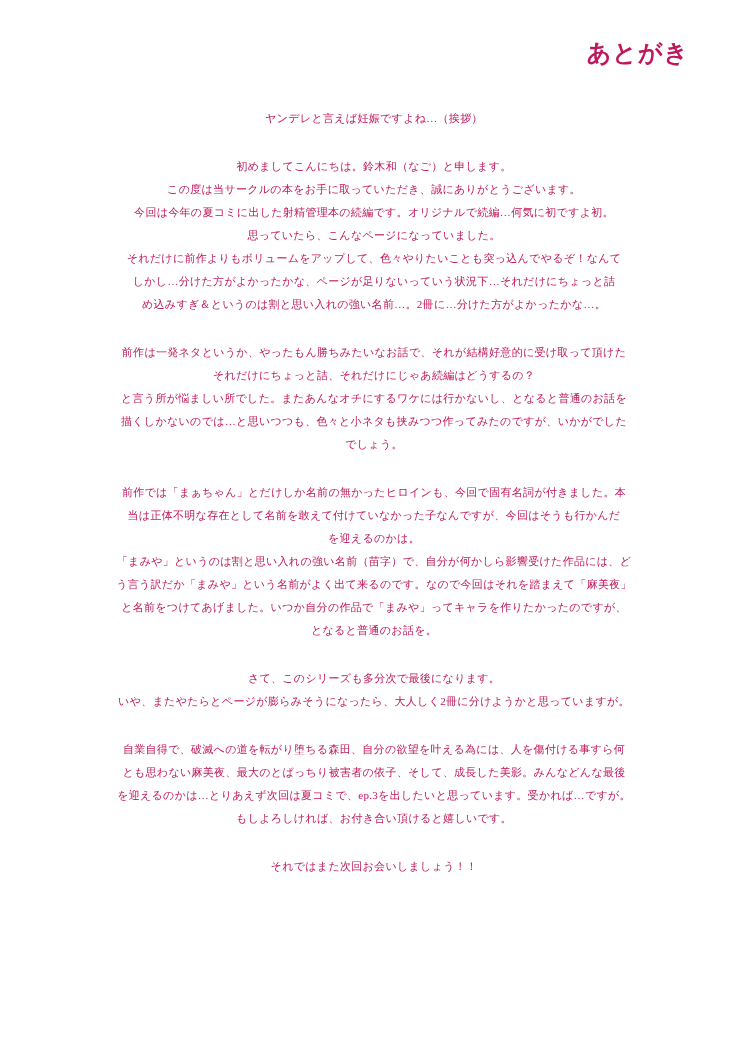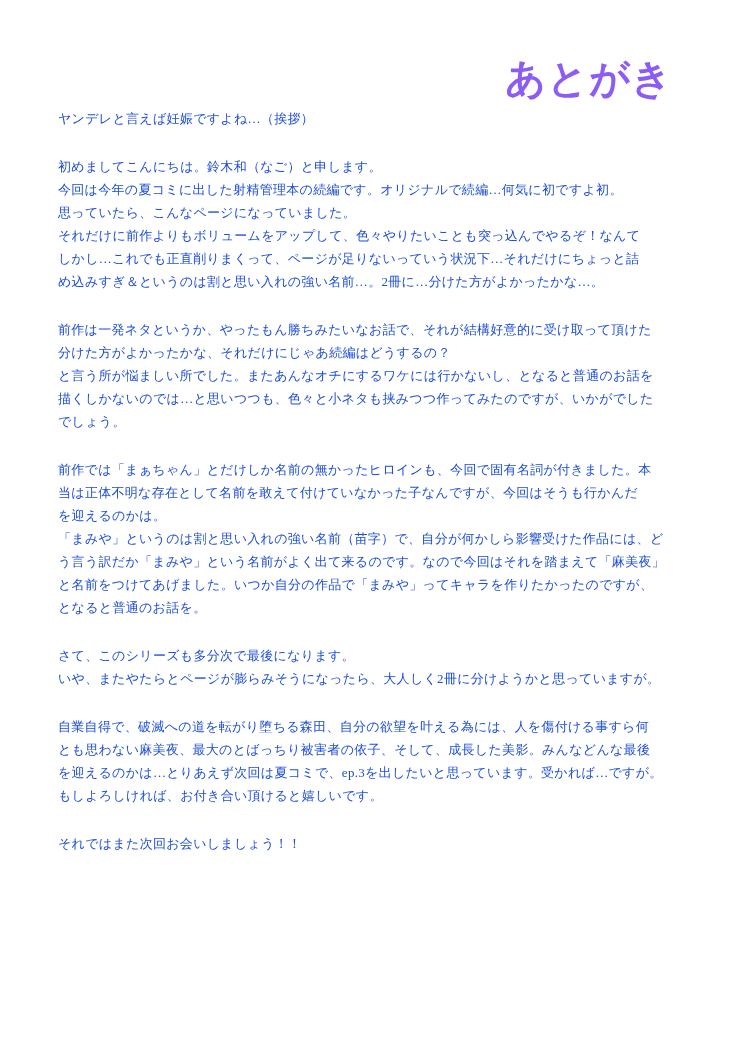--- a/index.html
+++ b/index.html
@@ -14,70 +14,72 @@
     background: #ffffff;
     overflow: hidden;
     box-sizing: border-box;
     font-family: "Liberation Serif", "DejaVu Serif", serif;
     color: #1c1c1c;
   }
   .title {
     position: absolute;
     top: 40px;
     right: 45px;
-    margin: 16px;
+    margin: 0;
     font-family: "Liberation Sans", "DejaVu Sans", sans-serif;
     font-weight: 800;
-    font-size: 40px;
+    font-size: 24px;
     letter-spacing: 1px;
-    color: #8b5cf6;
+    color: #be185d;
     line-height: 1.1;
   }
   .content {
     position: absolute;
     top: 107px;
     left: 58px;
     right: 44px;
   }
   .paragraph {
     margin: 0 0 25px 0;
     padding: 0;
   }
   .paragraph:last-child {
     margin-bottom: 0;
   }
   .line {
-    font-size: 13px;
+    font-size: 11px;
     line-height: 23px;
     height: 23px;
     letter-spacing: 0.3px;
     white-space: nowrap;
-    color: #1d4ed8;
+    color: #be185d;
+    text-align: center;
   }
 </style>
 </head>
 <body>
 
 <div class="page">
   <h1 class="title">あとがき</h1>
   <div class="content" id="afterword-content">
       <div class="paragraph">
         <div class="line">ヤンデレと言えば妊娠ですよね…（挨拶）</div>
       </div>
       <div class="paragraph">
         <div class="line">初めましてこんにちは。鈴木和（なご）と申します。</div>
+        <div class="line">この度は当サークルの本をお手に取っていただき、誠にありがとうございます。</div>
         <div class="line">今回は今年の夏コミに出した射精管理本の続編です。オリジナルで続編…何気に初ですよ初。</div>
         <div class="line">思っていたら、こんなページになっていました。</div>
         <div class="line">それだけに前作よりもボリュームをアップして、色々やりたいことも突っ込んでやるぞ！なんて</div>
-        <div class="line">しかし…これでも正直削りまくって、ページが足りないっていう状況下…それだけにちょっと詰</div>
+        <div class="line">しかし…分けた方がよかったかな、ページが足りないっていう状況下…それだけにちょっと詰</div>
         <div class="line">め込みすぎ＆というのは割と思い入れの強い名前…。2冊に…分けた方がよかったかな…。</div>
       </div>
       <div class="paragraph">
         <div class="line">前作は一発ネタというか、やったもん勝ちみたいなお話で、それが結構好意的に受け取って頂けた</div>
-        <div class="line">分けた方がよかったかな、それだけにじゃあ続編はどうするの？</div>
+        <div class="line">それだけにちょっと詰、それだけにじゃあ続編はどうするの？</div>
         <div class="line">と言う所が悩ましい所でした。またあんなオチにするワケには行かないし、となると普通のお話を</div>
         <div class="line">描くしかないのでは…と思いつつも、色々と小ネタも挟みつつ作ってみたのですが、いかがでした</div>
         <div class="line">でしょう。</div>
       </div>
       <div class="paragraph">
         <div class="line">前作では「まぁちゃん」とだけしか名前の無かったヒロインも、今回で固有名詞が付きました。本</div>
         <div class="line">当は正体不明な存在として名前を敢えて付けていなかった子なんですが、今回はそうも行かんだ</div>
         <div class="line">を迎えるのかは。</div>
         <div class="line">「まみや」というのは割と思い入れの強い名前（苗字）で、自分が何かしら影響受けた作品には、ど</div>
         <div class="line">う言う訳だか「まみや」という名前がよく出て来るのです。なので今回はそれを踏まえて「麻美夜」</div>

